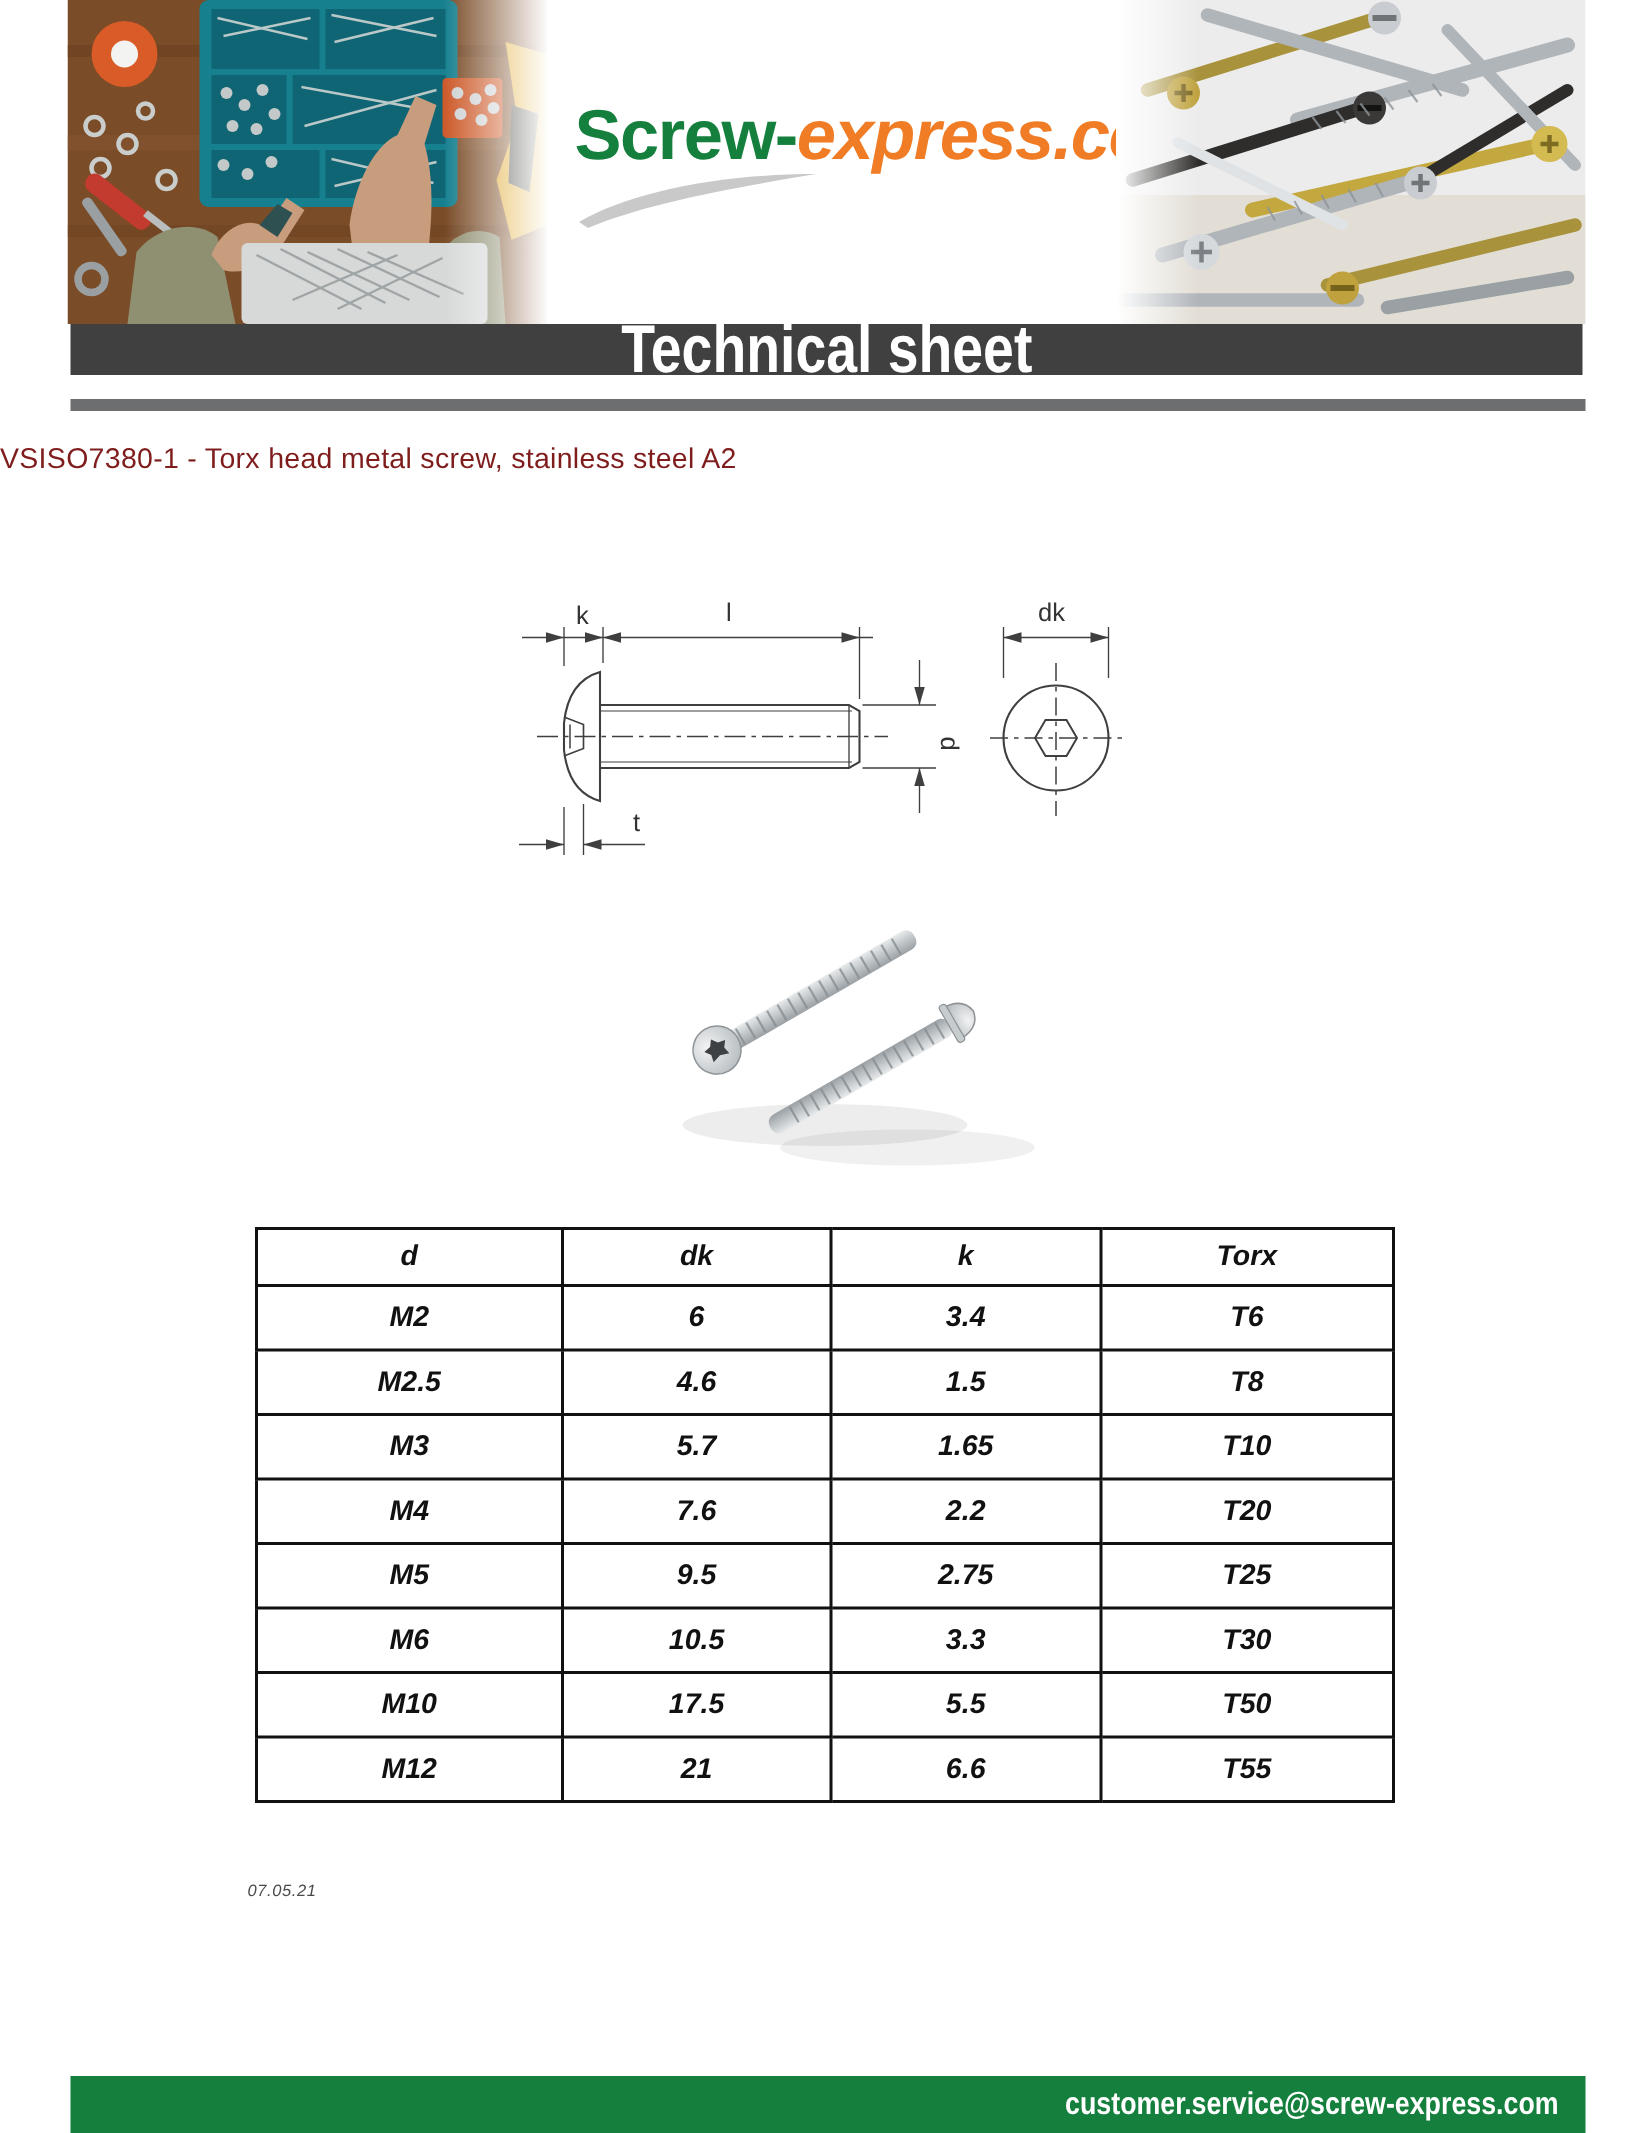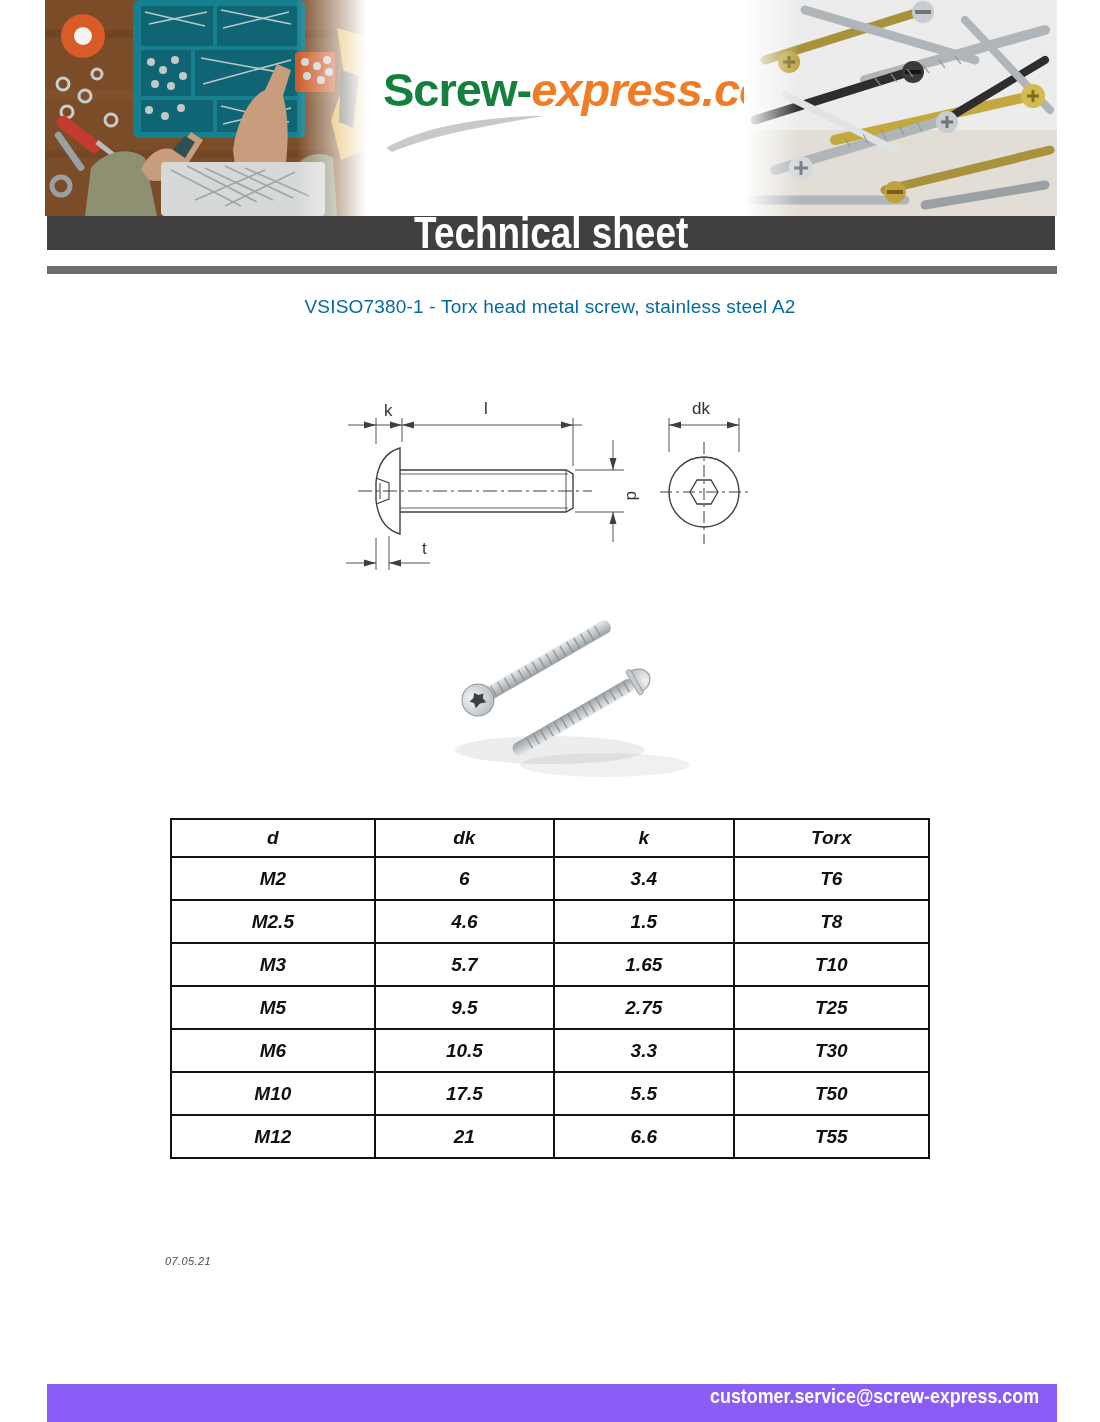--- a/index.html
+++ b/index.html
@@ -21,38 +21,38 @@
 
   
   .banner { position:absolute; left:47px; top:216px; width:1008px; height:34px; background:#404040;
             display:flex; align-items:center; justify-content:center; }
   .banner .title { color:#ffffff; font-size:45px; font-weight:800; letter-spacing:0px;
                    display:inline-block; transform:scaleX(0.82); transform-origin:center;
                    font-family:"Liberation Sans", sans-serif; }
   .gray-strip { position:absolute; left:47px; top:266px; width:1010px; height:8px; background:#6d6e70; }
 
   
-  .subtitle { position:absolute; left:0; top:296px; width:1100px; text-align:center;
-              font-size:19px; color:#0369a1; letter-spacing:0.2px; }
+  .subtitle { position:absolute; left:0; top:296px; width:1100px; text-align:left;
+              font-size:19px; color:#7f1d1d; letter-spacing:0.2px; }
 
   
   .drawing { position:absolute; left:330px; top:388px; }
   .product-photo { position:absolute; left:430px; top:600px; }
 
   
   .spec-table { position:absolute; left:170px; top:818px; width:760px; border-collapse:collapse; }
   .spec-table th, .spec-table td { border:2px solid #111111; text-align:center;
         font-weight:bold; font-style:italic; color:#111111; font-size:19px; }
   .spec-table th { height:38px; }
   .spec-table td { height:43px; }
 
   
   .date-stamp { position:absolute; left:165px; top:1255px; font-size:11px; color:#4a4a4a; letter-spacing:0.4px;font-style:italic; }
-  .footer-bar { position:absolute; left:47px; top:1384px; width:1010px; height:38px; background:#8b5cf6;
-                display:flex; align-items:flex-start; justify-content:flex-end; }
+  .footer-bar { position:absolute; left:47px; top:1384px; width:1010px; height:38px; background:#15803d;
+                display:flex; align-items:center; justify-content:flex-end; }
   .footer-bar .email { color:#ffffff; font-size:21px; font-weight:800; margin-right:18px;
                        display:inline-block; transform:scaleX(0.85); transform-origin:right; }
 </style>
 </head>
 <body>
 
 <div class="page">
 
   <div class="photo-left">
     <svg width="320" height="216" viewBox="0 0 320 216">
@@ -342,20 +342,26 @@
           <td>1.5</td>
           <td>T8</td>
         </tr>
         <tr>
           <td>M3</td>
           <td>5.7</td>
           <td>1.65</td>
           <td>T10</td>
         </tr>
         <tr>
+          <td>M4</td>
+          <td>7.6</td>
+          <td>2.2</td>
+          <td>T20</td>
+        </tr>
+        <tr>
           <td>M5</td>
           <td>9.5</td>
           <td>2.75</td>
           <td>T25</td>
         </tr>
         <tr>
           <td>M6</td>
           <td>10.5</td>
           <td>3.3</td>
           <td>T30</td>

